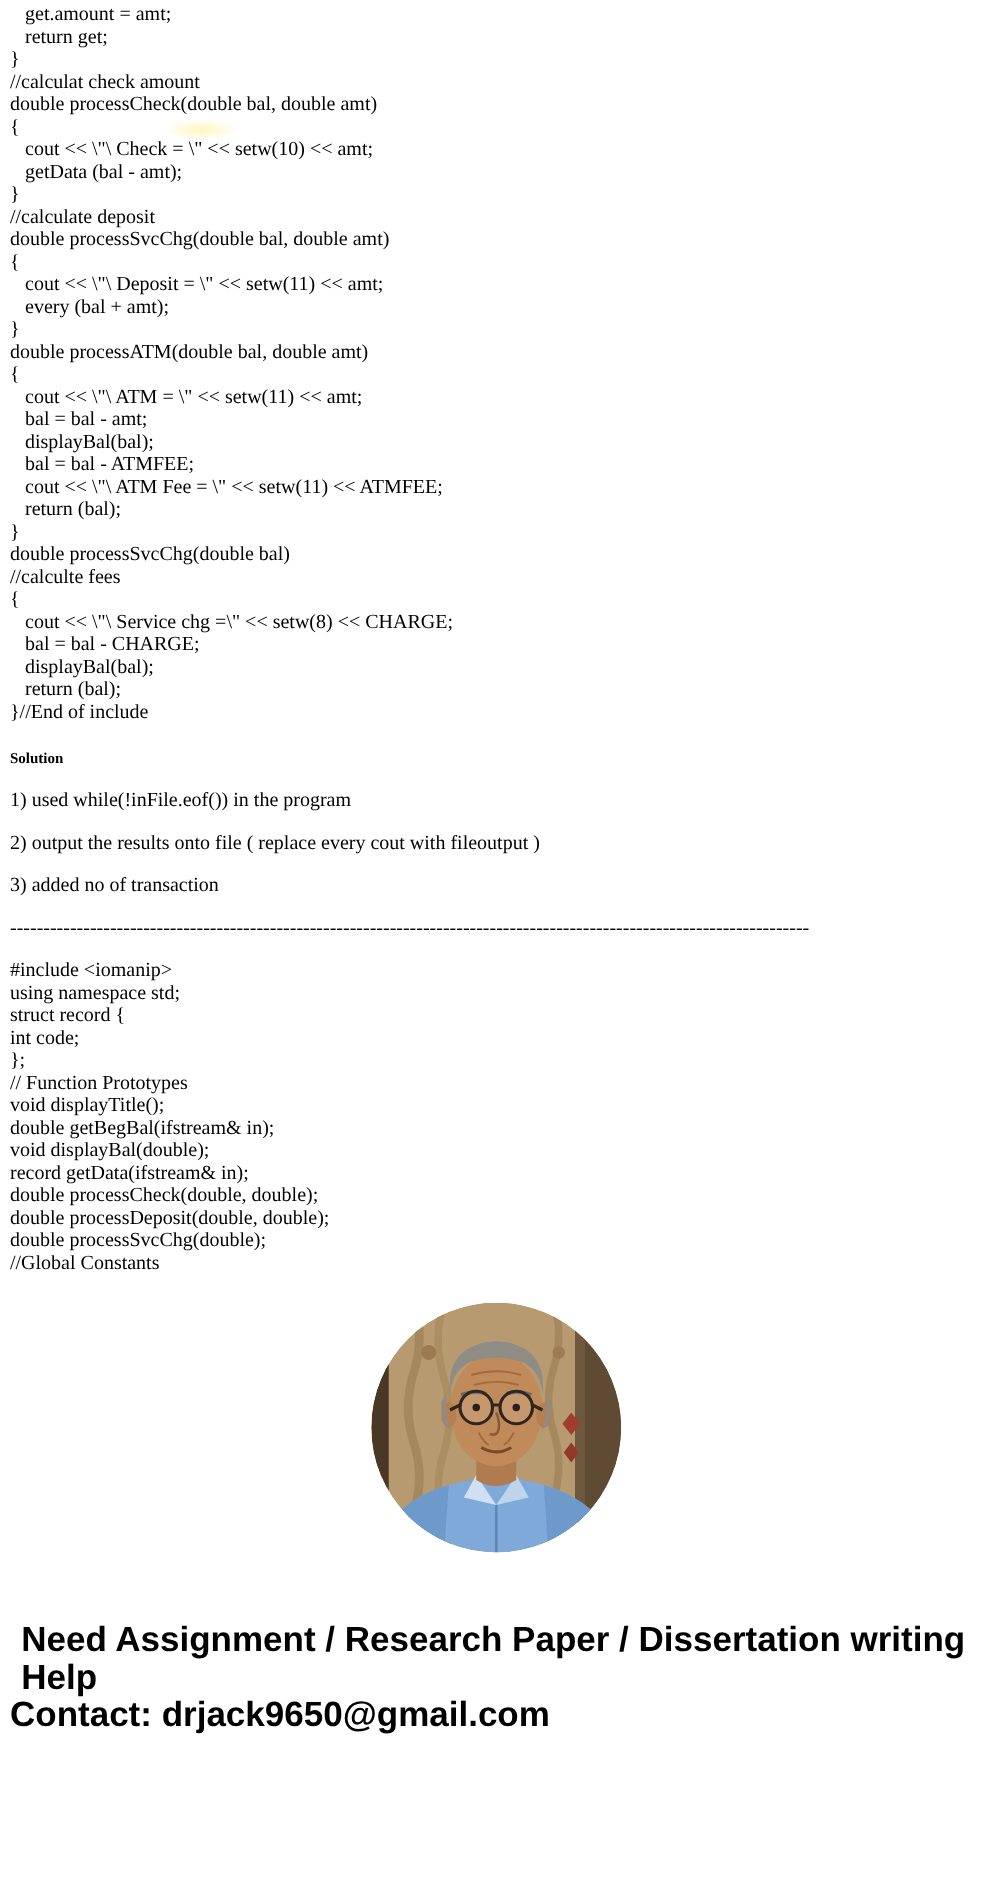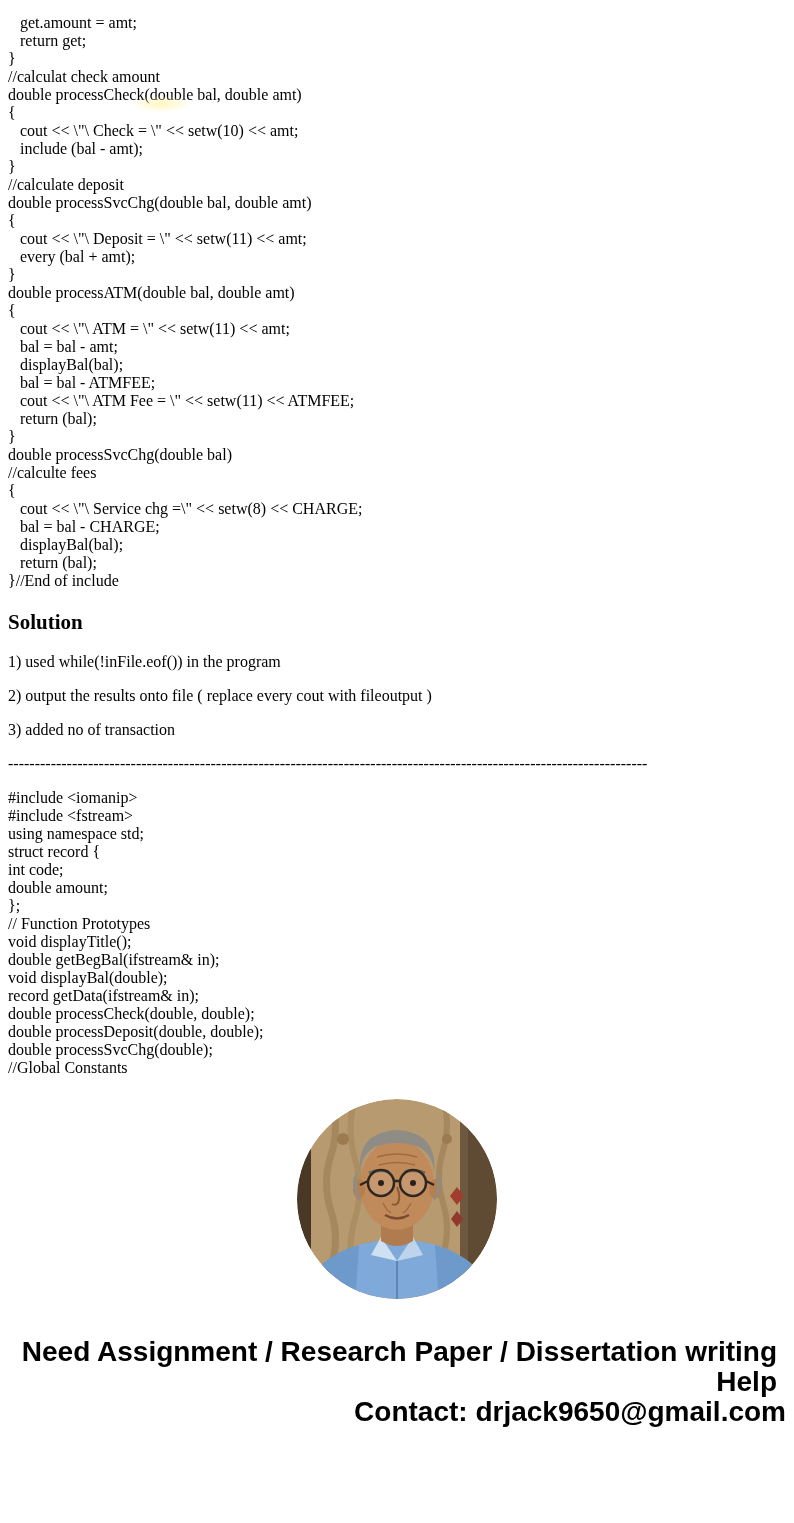--- a/index.html
+++ b/index.html
@@ -9,34 +9,34 @@
     color: #000000;
   }
   body {
     font-family: "Liberation Serif", serif;
     font-size: 16px;
   }
   .page {
     position: relative;
     width: 794px;
     box-sizing: border-box;
-    padding: 14px 8px 14px 8px;
+    padding: 3px 8px 14px 8px;
     background: #ffffff;
     overflow: hidden;
   }
   .code-block {
     line-height: 18px;
   }
   .code-line {
     white-space: pre-wrap;
     min-height: 18px;
   }
   .solution-heading {
     font-family: "Liberation Serif", serif;
-    font-size: 21px;
+    font-size: 12px;
     font-weight: bold;
     margin: 20px 0 18px 0;
   }
   .point {
     margin: 16px 0;
   }
   .separator {
     margin: 16px 0;
     white-space: nowrap;
     overflow: hidden;
@@ -58,26 +58,26 @@
   }
   .avatar-circle {
     display: inline-block;
     width: 200px;
     height: 200px;
     border-radius: 50%;
     overflow: hidden;
     line-height: 0;
   }
   .footer {
-    text-align: right;
+    text-align: left;
     font-family: "Liberation Sans", sans-serif;
     font-weight: bold;
     font-size: 28px;
     line-height: 30px;
-    margin-top: 34px;
+    margin-top: 50px;
     color: #000000;
   }
   .footer .help {
     max-width: 760px;
     margin: 0 auto;
   }
   .footer .contact {
     margin: 0 auto;
   }
 </style>
@@ -89,21 +89,21 @@
   <div class="highlight-artifact"></div>
 
   <div class="code-block">
       <div class="code-line">   get.amount = amt;</div>
       <div class="code-line">   return get;</div>
       <div class="code-line">}</div>
       <div class="code-line">//calculat check amount</div>
       <div class="code-line">double processCheck(double bal, double amt)</div>
       <div class="code-line">{</div>
       <div class="code-line">   cout &lt;&lt; \"\ Check = \" &lt;&lt; setw(10) &lt;&lt; amt;</div>
-      <div class="code-line">   include (bal - amt);</div>
+      <div class="code-line">   getData (bal - amt);</div>
       <div class="code-line">}</div>
       <div class="code-line">//calculate deposit</div>
       <div class="code-line">double processSvcChg(double bal, double amt)</div>
       <div class="code-line">{</div>
       <div class="code-line">   cout &lt;&lt; \"\ Deposit = \" &lt;&lt; setw(11) &lt;&lt; amt;</div>
       <div class="code-line">   every (bal + amt);</div>
       <div class="code-line">}</div>
       <div class="code-line">double processATM(double bal, double amt)</div>
       <div class="code-line">{</div>
       <div class="code-line">   cout &lt;&lt; \"\ ATM = \" &lt;&lt; setw(11) &lt;&lt; amt;</div>
@@ -128,25 +128,23 @@
   <div>
       <p class="point">1) used while(!inFile.eof()) in the program</p>
       <p class="point">2) output the results onto file ( replace every cout with fileoutput )</p>
       <p class="point">3) added no of transaction</p>
     </div>
 
   <p class="separator">------------------------------------------------------------------------------------------------------------------------</p>
 
   <div class="code-block">
       <div class="code-line">#include &lt;iomanip&gt;</div>
-      <div class="code-line">#include &lt;fstream&gt;</div>
       <div class="code-line">using namespace std;</div>
       <div class="code-line">struct record {</div>
       <div class="code-line">int code;</div>
-      <div class="code-line">double amount;</div>
       <div class="code-line">};</div>
       <div class="code-line">// Function Prototypes</div>
       <div class="code-line">void displayTitle();</div>
       <div class="code-line">double getBegBal(ifstream&amp; in);</div>
       <div class="code-line">void displayBal(double);</div>
       <div class="code-line">record getData(ifstream&amp; in);</div>
       <div class="code-line">double processCheck(double, double);</div>
       <div class="code-line">double processDeposit(double, double);</div>
       <div class="code-line">double processSvcChg(double);</div>
       <div class="code-line">//Global Constants</div>

